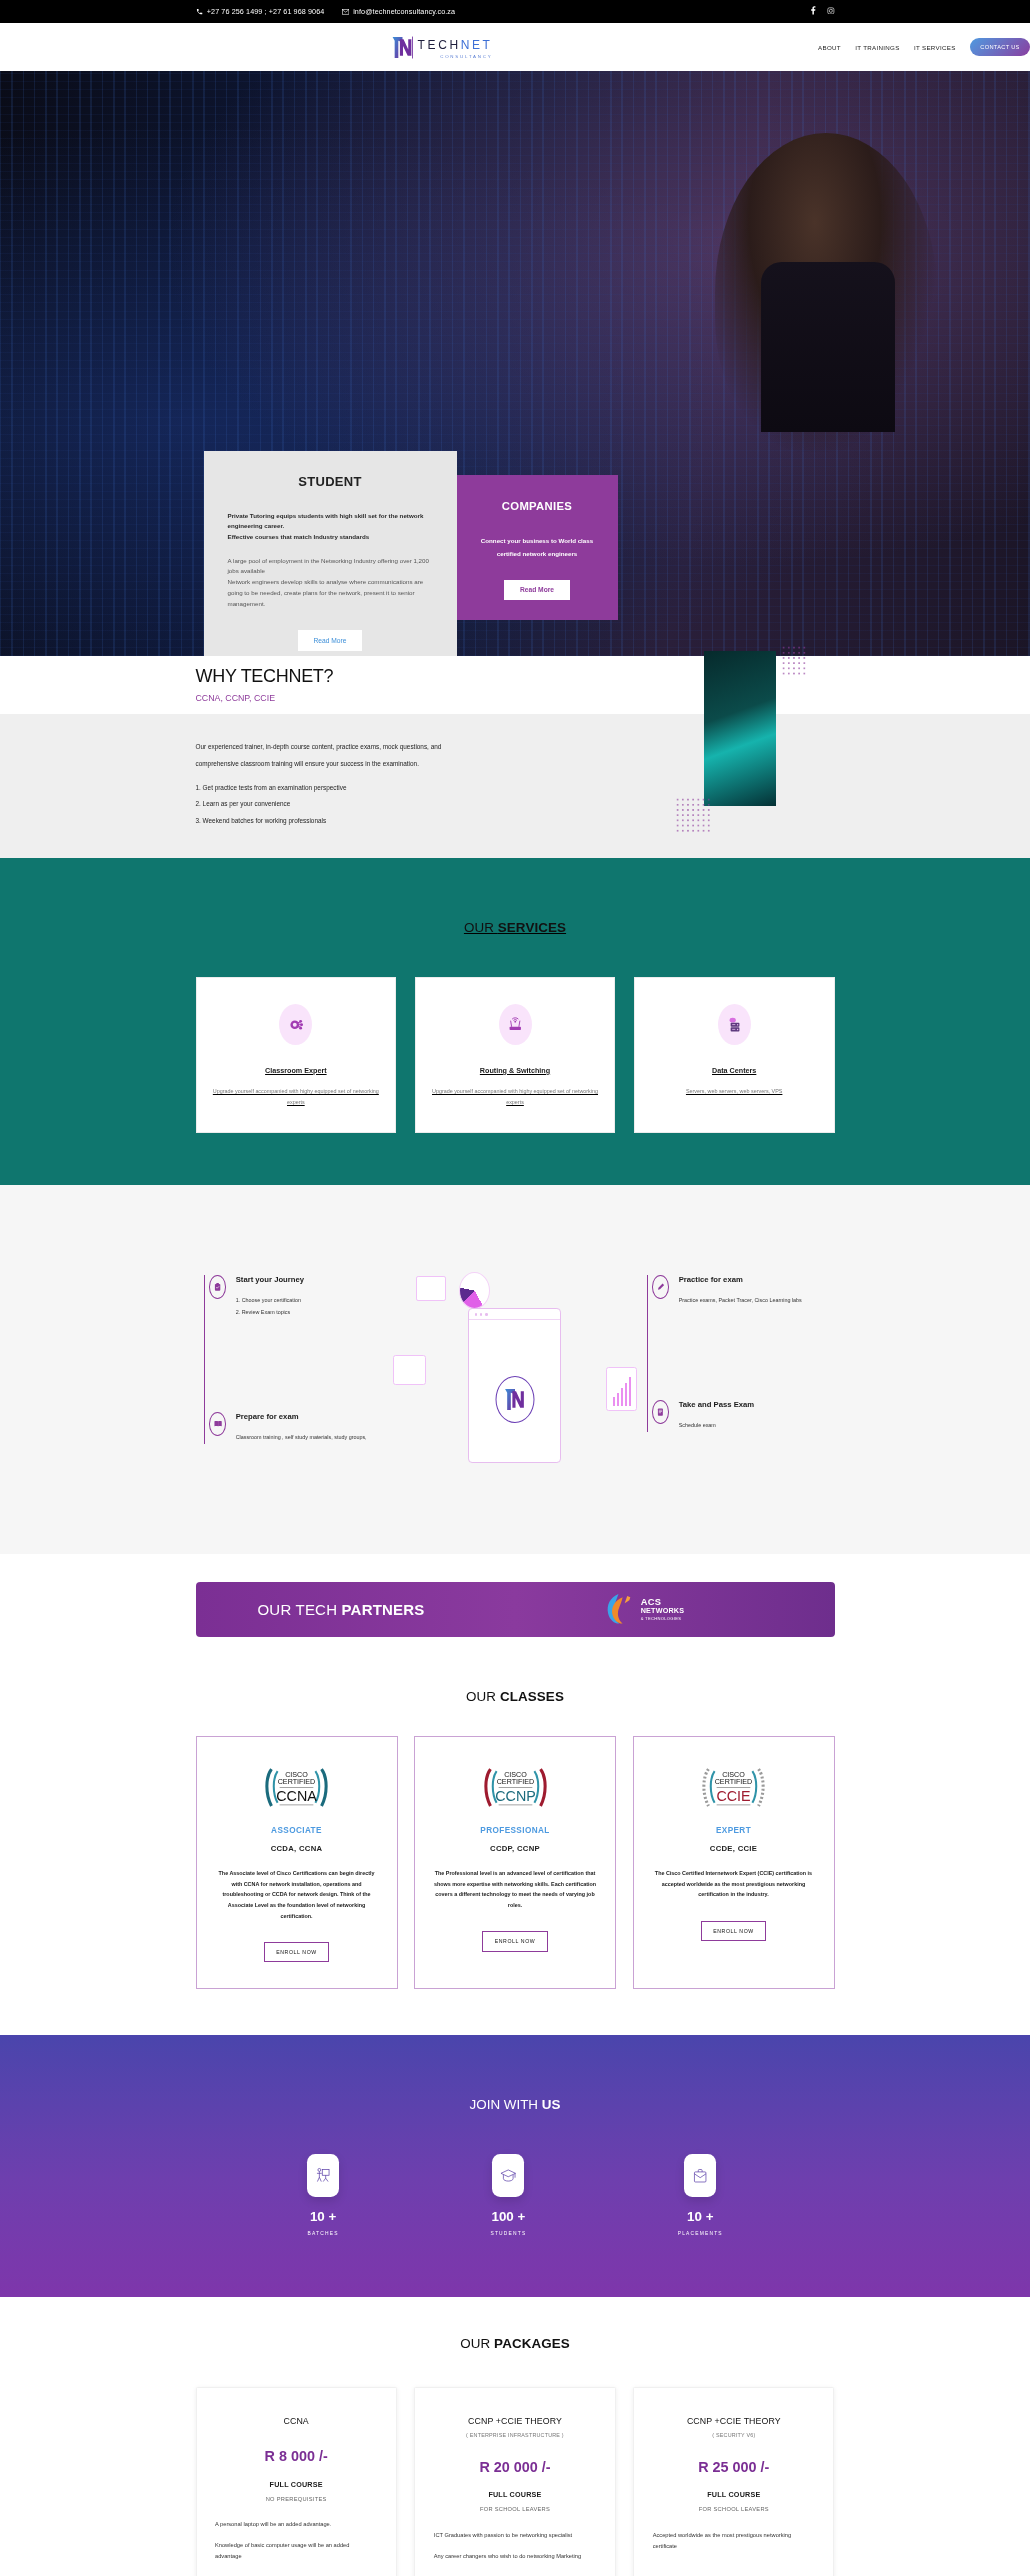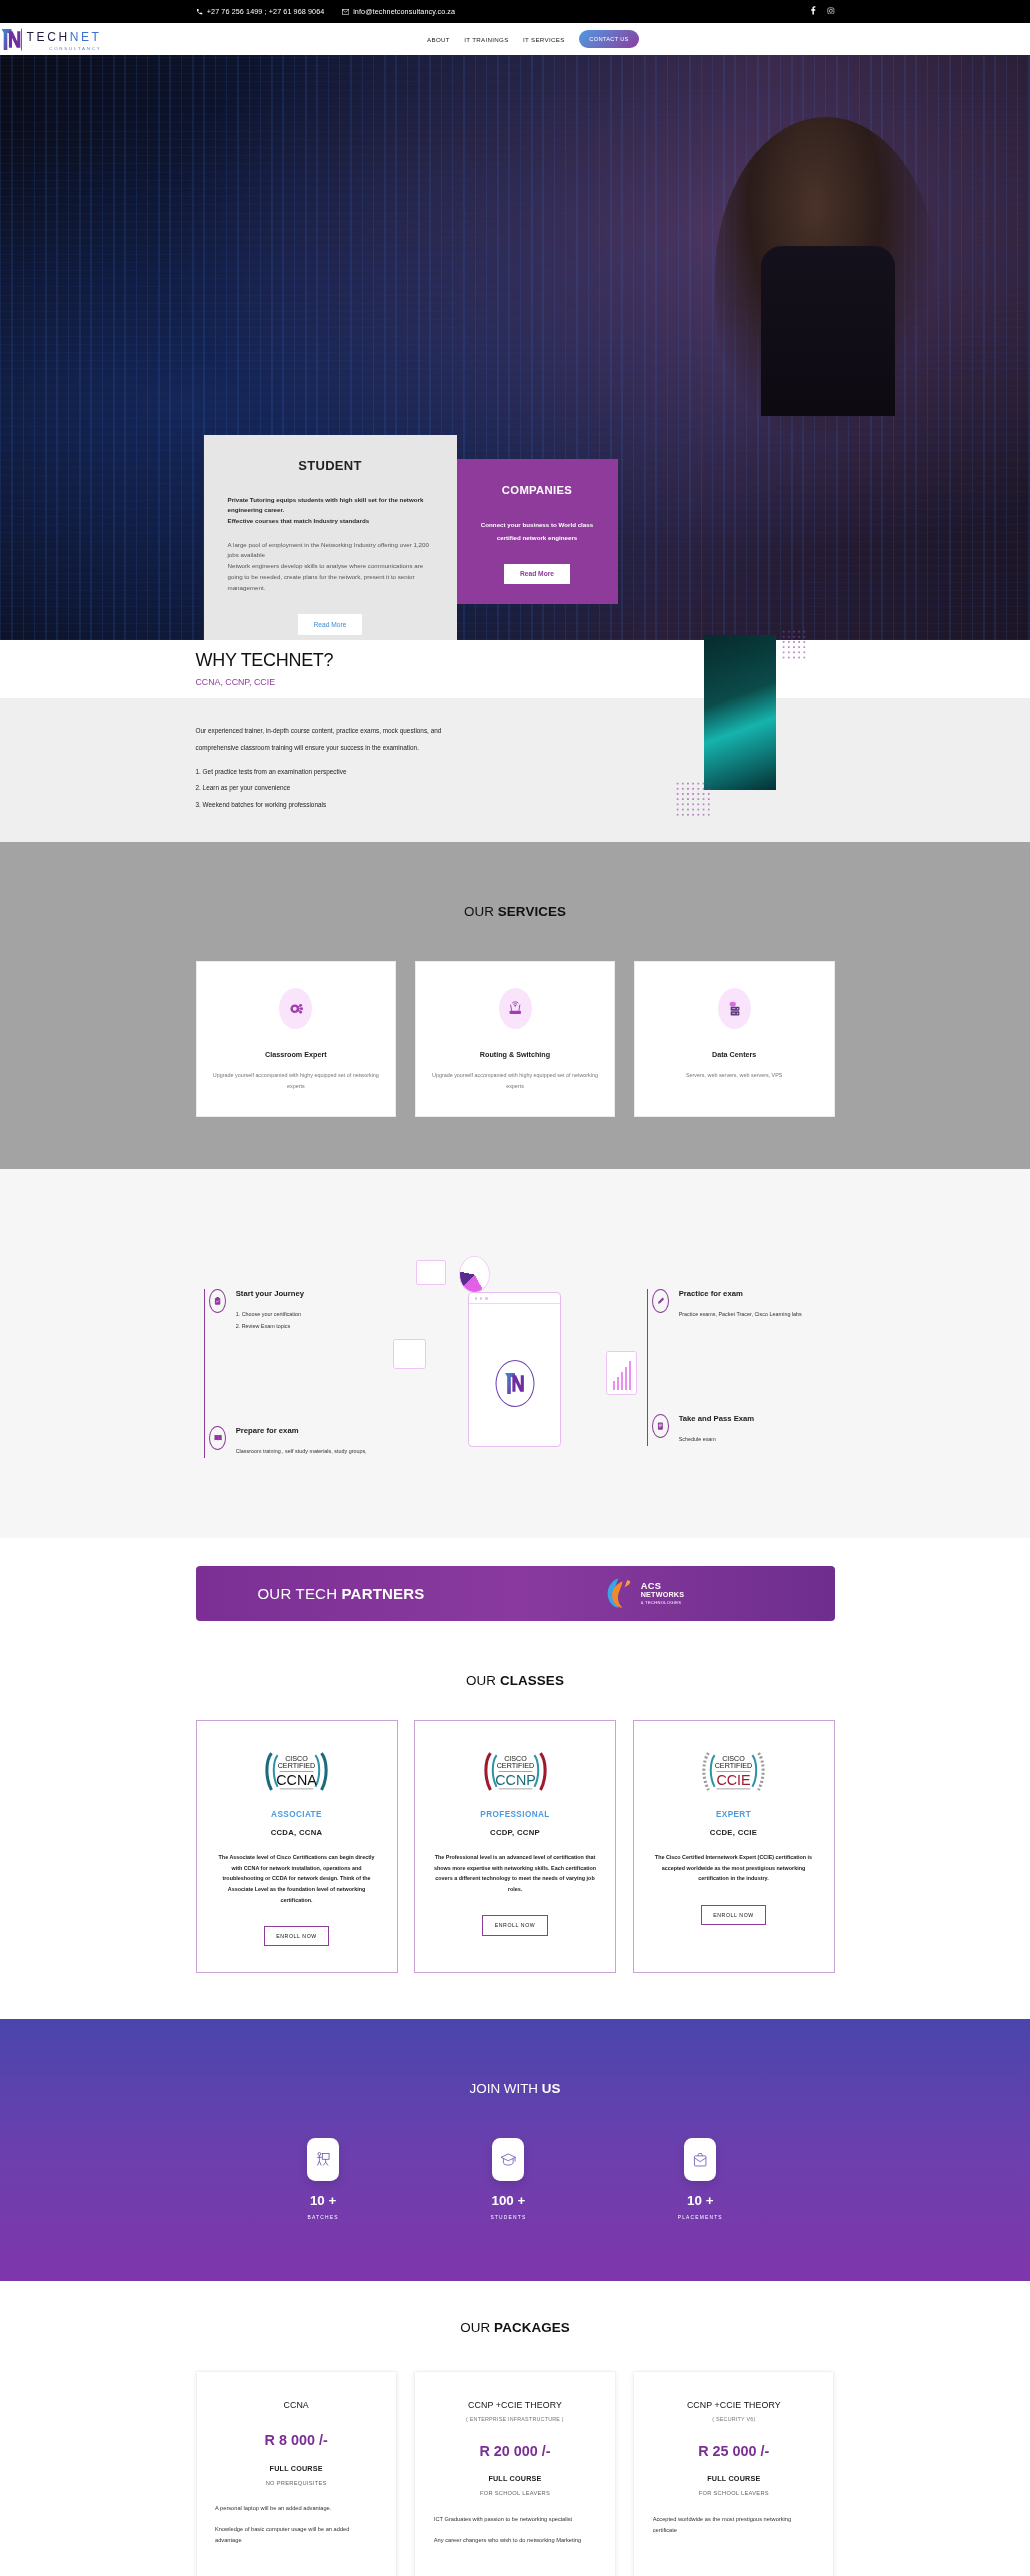--- a/index.html
+++ b/index.html
@@ -9,21 +9,21 @@
   
   .topbar{height:23px;background:#000;display:flex;align-items:center;justify-content:center;position:relative;}
   .topbar-inner{width:639px;display:flex;align-items:center;justify-content:space-between;}
   .tb-left{display:flex;align-items:center;gap:17.5px;}
   .tb-item{display:flex;align-items:center;gap:4.1px;color:#fff;font-size:7.2px;letter-spacing:0.1px;}
   .tb-icon{width:7.2px;height:7.2px;display:inline-block;}
   .tb-social{display:flex;align-items:center;gap:11.3px;}
   .tb-social span{color:#fff;font-size:7.7px;line-height:1;}
 
   
-  .nav{height:32px;background:#fff;display:flex;align-items:center;justify-content:flex-start;}
+  .nav{height:48px;background:#fff;display:flex;align-items:center;justify-content:flex-end;}
   .nav-inner{width:639px;display:flex;align-items:center;justify-content:space-between;}
   .logo{display:flex;align-items:flex-end;gap:3.6px;}
   .logo-mark{position:relative;width:23px;height:24px;}
   .logo-txt{display:flex;flex-direction:column;align-items:flex-start;}
   .logo-main{font-size:12px;letter-spacing:2.6px;font-weight:400;line-height:1;}
   .logo-main .t1{color:#1e1e3c;}
   .logo-main .t2{color:#3d6fd6;}
   .logo-sub{font-size:4.4px;letter-spacing:1.8px;color:#5b7fd4;margin-top:2.6px;align-self:flex-end;}
   .nav-links{display:flex;align-items:center;gap:14.4px;}
   .nav-links a{color:#222;font-size:6.2px;letter-spacing:0.3px;text-decoration:none;white-space:nowrap;}
@@ -74,35 +74,35 @@
   .why-band .inner{width:639px;margin:0 auto;}
   .why-band p{font-size:6.4px;color:#1d1d1d;line-height:2.55;max-width:289px;}
   .why-img{position:absolute;right:59px;top:-15.5px;width:72px;height:155px;
     background:linear-gradient(160deg,#062a2c 0%,#0b4b4a 40%,#16b3ad 60%,#043034 100%);}
   .why-dots{position:absolute;right:28px;top:-21.6px;width:26px;height:31px;
     background-image:radial-gradient(#8e3b9b 0.7px, transparent 0.7px);background-size:5.2px 5.2px;opacity:.6;}
   .why-dots2{position:absolute;right:124px;top:131px;width:36px;height:36px;
     background-image:radial-gradient(#8e3b9b 0.7px, transparent 0.7px);background-size:5.2px 5.2px;opacity:.6;}
 
   
-  .services{padding:62px 10px 52px;background:#a3a3a3;}
+  .services{padding:62px 10px 52px;background:#0f766e;text-decoration:underline;}
   .sec-title{text-align:center;font-size:13.4px;font-weight:400;letter-spacing:0.1px;color:#111;}
   .sec-title b{font-weight:bold;}
   .svc-row{width:639px;margin:42px auto 0;display:flex;gap:18.5px;justify-content:center;}
   .svc-card{flex:1;border:0.5px solid #ececec;padding:26px 15.5px 24px;text-align:center;background:#fff;}
   .svc-ico{width:33px;height:41px;margin:0 auto 20.6px;border-radius:50%;background:#f9e4fb;
     display:flex;align-items:center;justify-content:center;}
   .svc-card h4{font-size:7.2px;font-weight:bold;color:#1b1b1b;margin-bottom:11.3px;}
   .svc-card p{font-size:5.4px;color:#777;line-height:2;}
 
   
   .prog{background:#f6f6f6;padding:49px 0 57px;}
   .prog-grid{width:639px;margin:41px auto 0;display:grid;grid-template-columns:1fr 1.05fr 1fr;
     gap:0 20.6px;align-items:start;}
-  .prog-col{display:flex;flex-direction:column;gap:93px;margin-top:30px;}
+  .prog-col{display:flex;flex-direction:column;gap:93px;}
   .prog-step{display:flex;gap:9.3px;align-items:flex-start;}
   .step-bullet{width:17.5px;height:24px;border:0.8px solid #8e3b9b;border-radius:50%;flex:0 0 17.5px;
     display:flex;align-items:center;justify-content:center;background:#f6f6f6;}
   .step-txt h5{font-size:7.7px;font-weight:bold;color:#1b1b1b;margin-bottom:11.3px;}
   .step-txt p{font-size:5.4px;color:#333;line-height:2.2;}
   .prog-center{position:relative;height:222px;display:flex;align-items:center;justify-content:center;}
   .prog-window{width:93px;height:155px;border:0.8px solid #e7bdef;border-radius:4.1px;background:#fff;position:relative;}
   .prog-window .bar{height:11.3px;border-bottom:0.8px solid #f0d6f5;display:flex;align-items:center;gap:2.6px;padding-left:5.2px;}
   .prog-window .bar i{width:2.6px;height:2.6px;border-radius:50%;background:#e7bdef;display:block;}
   .pc-chat{position:absolute;left:4.1px;top:1px;width:30px;height:25px;border:0.8px solid #f0c2f8;border-radius:2.1px;background:#fff;}

